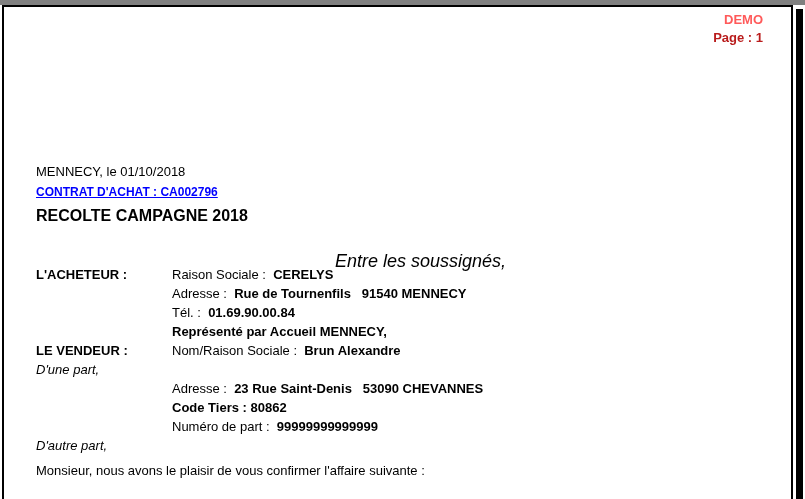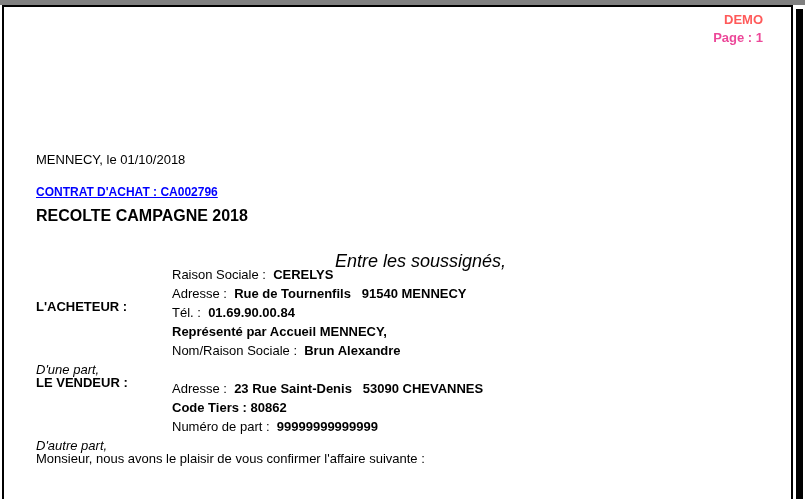--- a/index.html
+++ b/index.html
@@ -28,24 +28,24 @@
     background: #000000;
   }
   
   .corner {
     position: absolute; top: 4px; right: 28px;
     text-align: right;
     font-size: 13px; font-weight: bold;
     line-height: 18px;
   }
   .demo { color: #FF5A5A; }
-  .pageno { color: #ec4899; }
+  .pageno { color: #b91c1c; }
   
   .line-citydate {
-    position: absolute; left: 32px; top: 145px;
+    position: absolute; left: 32px; top: 157px;
     font-size: 13px; color: #000;
   }
   .line-title {
     position: absolute; left: 32px; top: 178px;
     font-size: 12px; font-weight: bold;
     color: #0000FF; text-decoration: underline;
     cursor: pointer;
   }
   .line-subtitle {
     position: absolute; left: 32px; top: 200px;
@@ -56,27 +56,27 @@
     font-size: 18px; font-style: italic; color: #000;
     white-space: pre;
   }
   
   .parties {
     position: absolute; left: 32px; top: 258px;
     width: 720px;
     font-size: 13px; color: #000;
   }
   .row { position: relative; height: 19px; line-height: 19px; }
-  .role { position: absolute; left: 0; font-weight: bold; white-space: pre; margin-top: 32px; }
+  .role { position: absolute; left: 0; font-weight: bold; white-space: pre; }
   .closing { position: absolute; left: 0; font-style: italic; white-space: pre; }
   .detail { position: absolute; left: 136px; white-space: pre; }
   .lbl { font-weight: normal; }
   .val { font-weight: bold; }
   .line-confirm {
-    position: absolute; left: 32px; top: 444px;
+    position: absolute; left: 32px; top: 456px;
     font-size: 13px; color: #000; white-space: pre;
   }
 </style>
 </head>
 <body>
 
 <div class="bg-top-strip" style="background: rgb(128, 128, 128);"></div>
 
 <div class="page">
 

